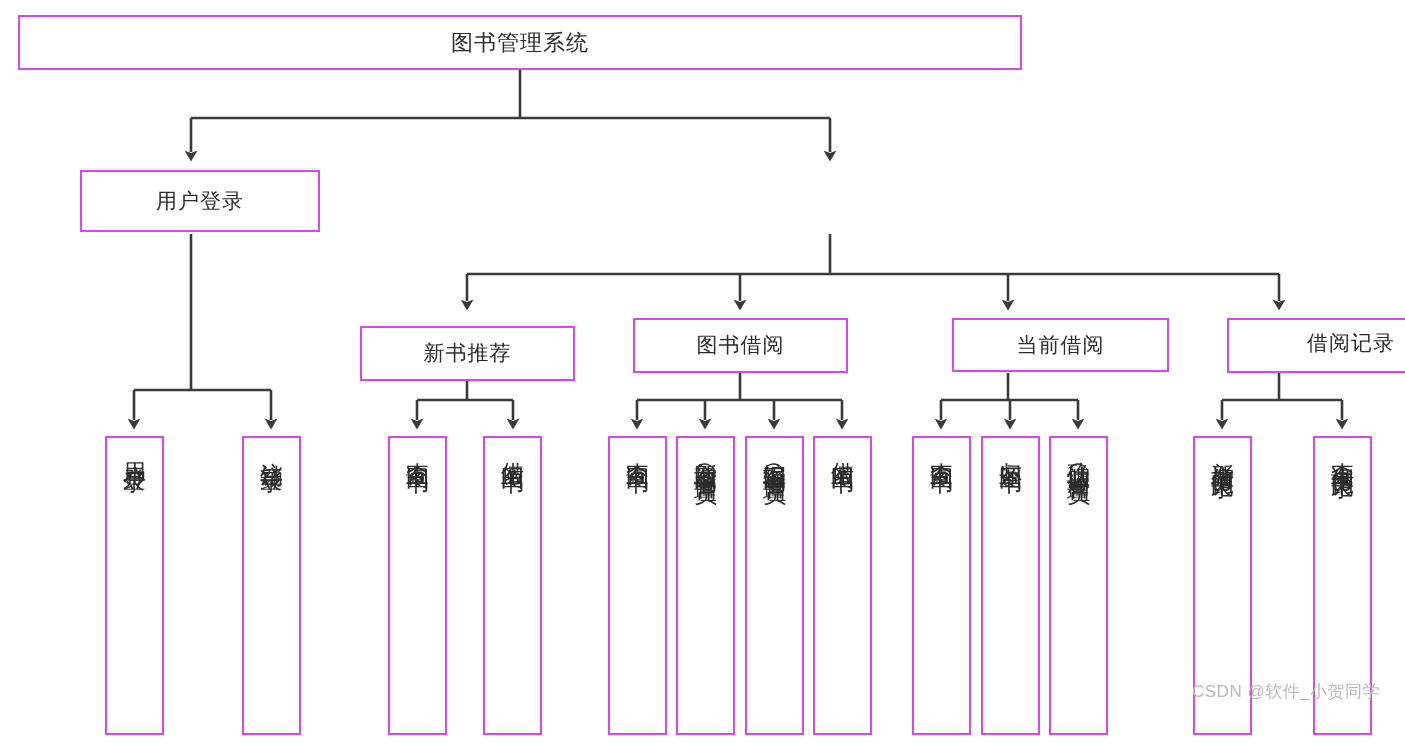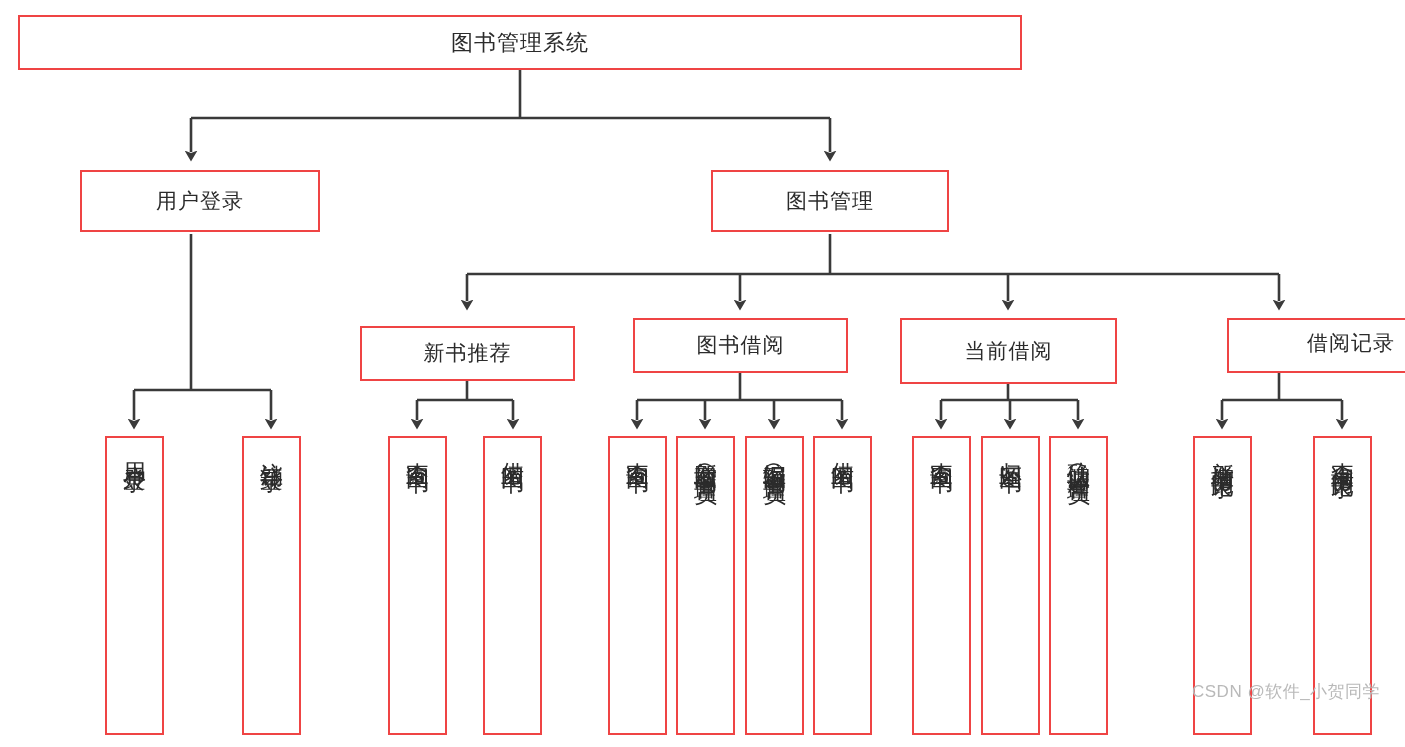--- a/index.html
+++ b/index.html
@@ -21,21 +21,21 @@
   #edges {
     position: absolute;
     left: 0; top: 0;
     width: 1405px;
     height: 747px;
   }
   .node {
     position: absolute;
     box-sizing: border-box;
     background: #ffffff;
-    border: 2px solid #ef4444;
+    border: 2px solid #d946ef;
     display: flex;
     align-items: center;
     justify-content: center;
     color: #2b2b2b;
     z-index: 2;
   }
   .node-label {
     display: block;
     text-align: center;
     line-height: 1.18;
@@ -127,31 +127,28 @@
     </g>
   </svg>
 
   <div class="node root h" style="left:18px; top:15px; width:1004px; height:55px;">
     <span class="node-label">图书管理系统</span>
   </div>
 
   <div class="node h" style="left:80px; top:170px; width:240px; height:62px;">
     <span class="node-label">用户登录</span>
   </div>
-  <div class="node h" style="left:711px; top:170px; width:238px; height:62px;">
-    <span class="node-label">图书管理</span>
-  </div>
 
   <div class="node h" style="left:360px; top:326px; width:215px; height:55px;">
     <span class="node-label">新书推荐</span>
   </div>
   <div class="node h" style="left:633px; top:318px; width:215px; height:55px;justify-content:center;">
     <span class="node-label">图书借阅</span>
   </div>
-  <div class="node h" style="left:900px; top:318px; width:217px; height:66px;">
+  <div class="node h" style="left:952px; top:318px; width:217px; height:54px;">
     <span class="node-label">当前借阅</span>
   </div>
   <div class="node h" style="left:1227px; top:318px; width:248px; height:55px;font-family:Liberation Mono, monospace;">
     <span class="node-label">借阅记录</span>
   </div>
 
   <div class="node v" style="left:105px; top:436px; width:59px; height:299px;">
     <span class="node-label">用户登录</span>
   </div>
   <div class="node v" style="left:242px; top:436px; width:59px; height:299px;">

